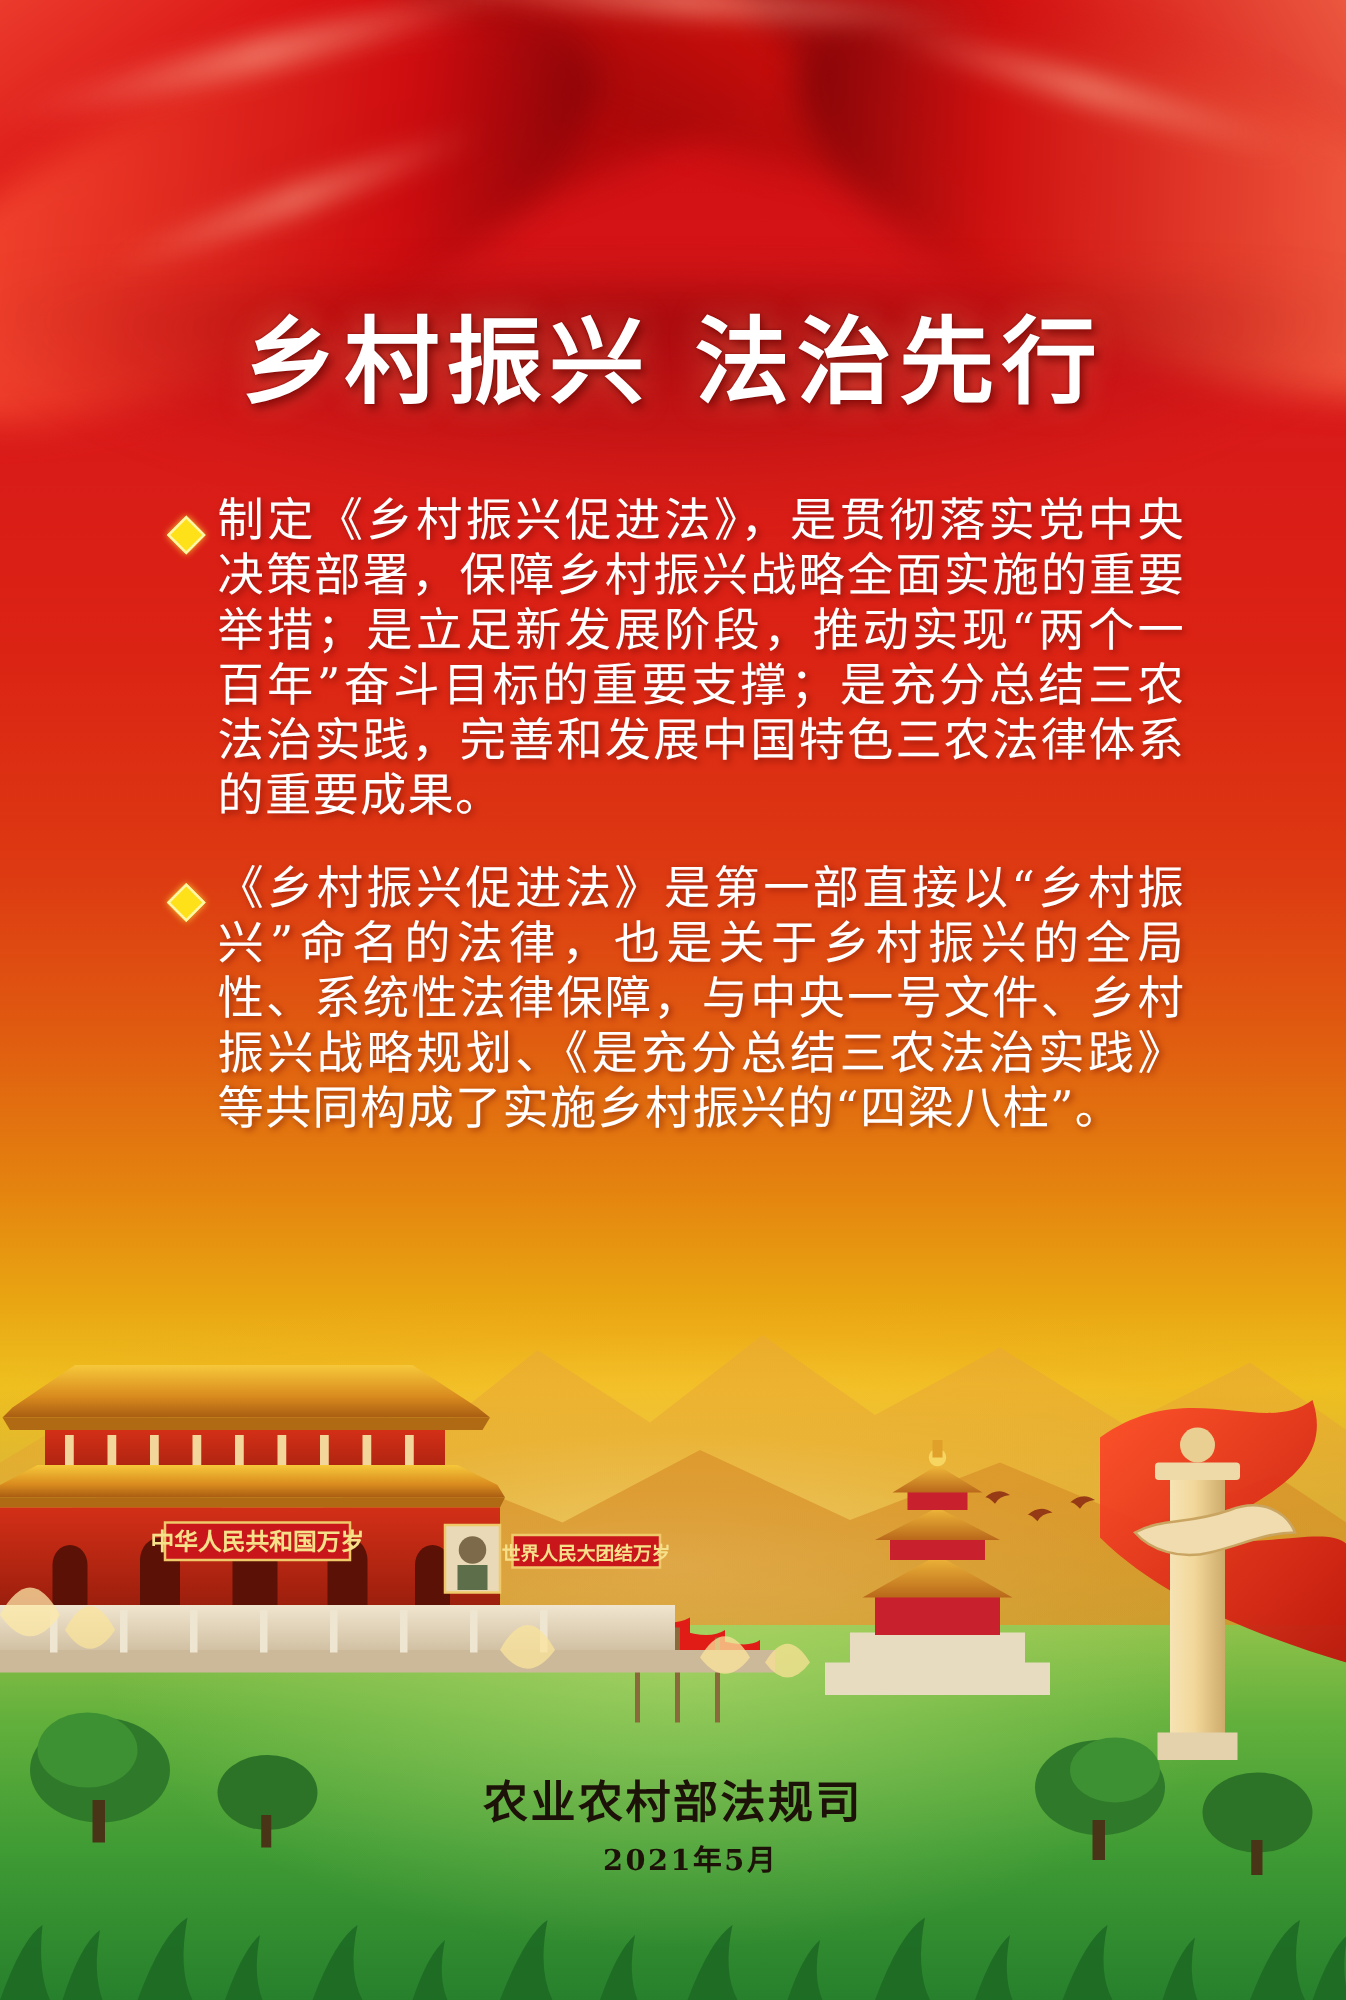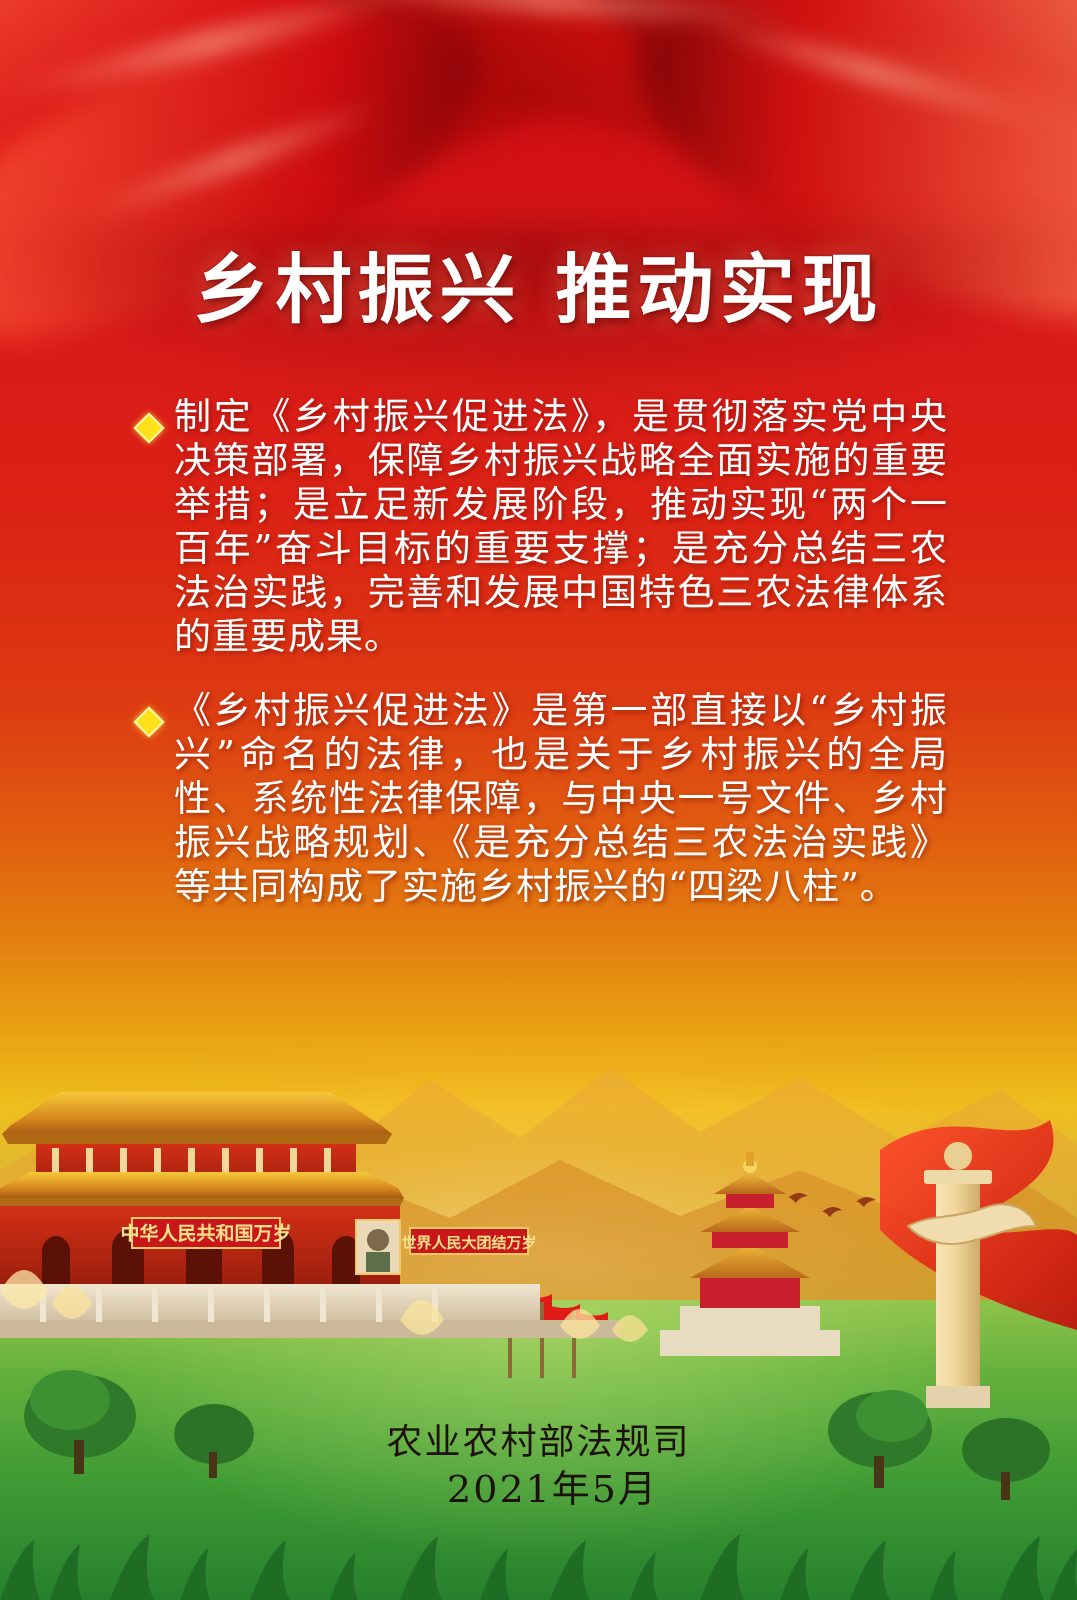--- a/index.html
+++ b/index.html
@@ -202,30 +202,30 @@
   }
 
   
   .footer {
     position: absolute;
     left: 0;
     bottom: 88px;
     width: 1077px;
     text-align: center;
     font-family: "DejaVu Serif", "Liberation Serif", serif;
-    font-weight: normal;
+    font-weight: bold;
     color: #1d1208;
   }
   .footer .org {
     font-size: 36px;
     letter-spacing: 2px;
     line-height: 48px;
   }
   .footer .date {
-    font-size: 38px;
+    font-size: 23px;
     letter-spacing: 2px;
     line-height: 46px;
     padding-left: 28px;
   }
 
   
   .scene {
     position: absolute;
     left: 0;
     top: 1030px;
@@ -440,21 +440,21 @@
       <path d="M700,90 q20,-54 40,-66 q-8,42 4,66 z"></path>
       <path d="M780,90 q14,-40 28,-52 q-6,32 2,52 z"></path>
       <path d="M850,90 q18,-48 36,-60 q-8,38 4,60 z"></path>
       <path d="M930,90 q12,-38 26,-50 q-6,30 2,50 z"></path>
       <path d="M1000,90 q20,-52 40,-64 q-8,40 4,64 z"></path>
       <path d="M1050,90 q14,-40 28,-52 q-6,32 2,52 z"></path>
     </g>
   </svg>
 
   <div class="headline">
-    <span>乡村振兴</span><span class="gap"></span><span>推动实现</span>
+    <span>乡村振兴</span><span class="gap"></span><span>法治先行</span>
   </div>
 
   <div class="body-text">
     <div class="para">
       <span class="bullet"></span>
       <span>制定《乡村振兴促进法》，是贯彻落实党中央决策部署，保障乡村振兴战略全面实施的重要举措；是立足新发展阶段，推动实现“两个一百年”奋斗目标的重要支撑；是充分总结三农法治实践，完善和发展中国特色三农法律体系的重要成果。</span>
     </div>
     <div class="para">
       <span class="bullet"></span>
       <span>《乡村振兴促进法》是第一部直接以“乡村振兴”命名的法律，也是关于乡村振兴的全局性、系统性法律保障，与中央一号文件、乡村振兴战略规划、《是充分总结三农法治实践》等共同构成了实施乡村振兴的“四梁八柱”。</span>

